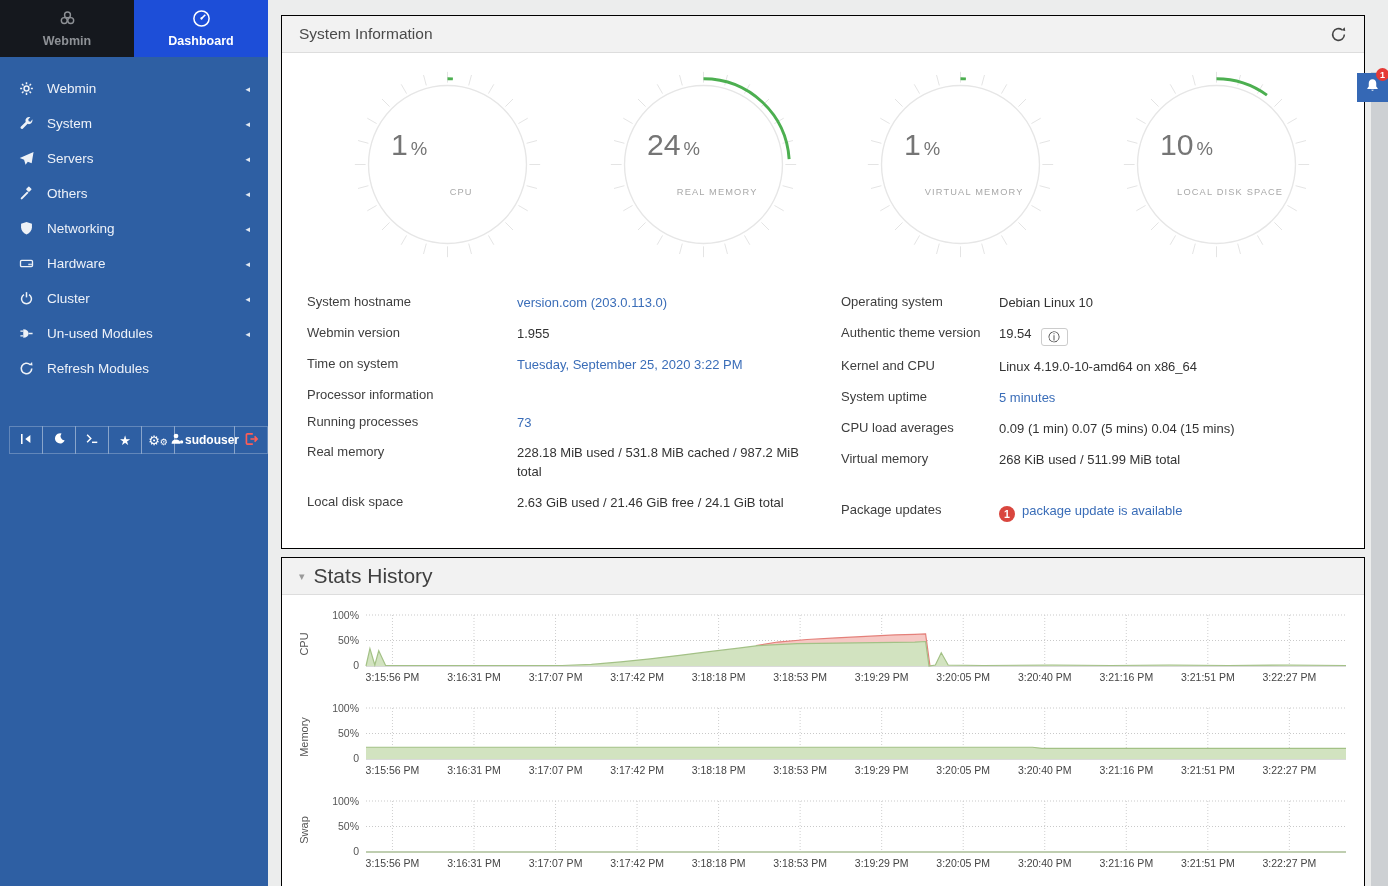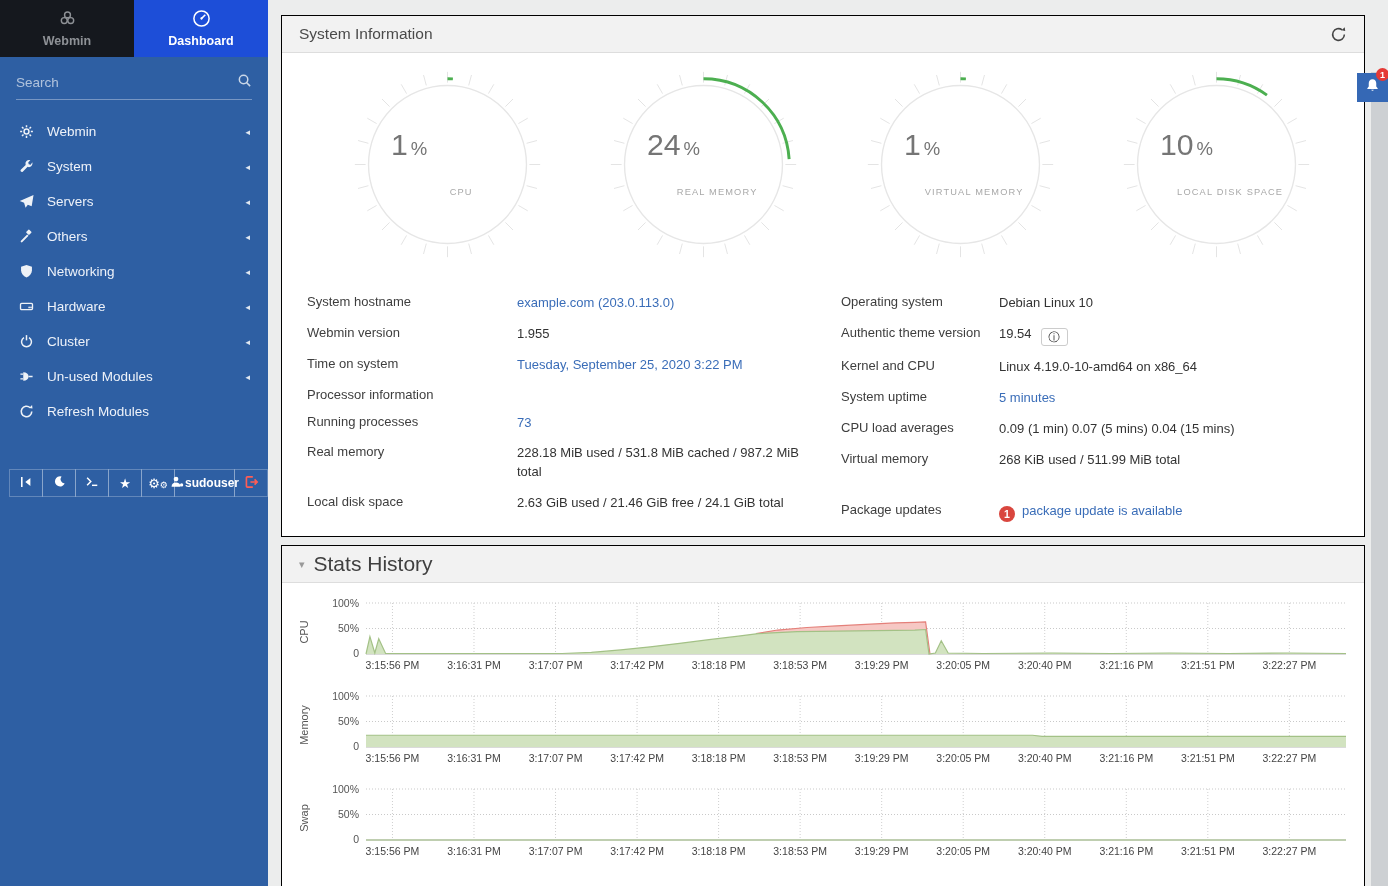--- a/index.html
+++ b/index.html
@@ -27,21 +27,21 @@
   .main{margin-left:268px;position:relative;height:886px;background:#eceded}
   .scroll-strip{position:absolute;right:0;top:57px;width:17px;height:829px;background:#cdd0d3}
   .bell{position:absolute;right:0;top:58px;width:31px;height:29px;background:#3568b5;z-index:20;display:flex;align-items:center;justify-content:center;cursor:pointer}
   .bell-badge{position:absolute;top:-5px;right:-1px;width:13px;height:13px;border-radius:50%;background:#e53935;color:#fff;font-size:9px;font-weight:bold;display:flex;align-items:center;justify-content:center}
   .panel{background:#fff;border:1px solid #000000;margin:0 23px 0 13px}
   .panel1{margin-top:15px}
   .panel2{margin-top:8px;height:500px}
   .panel-head{height:37px;background:#f2f2f2;border-bottom:1px solid #ddd;display:flex;align-items:center;padding:0 17px;font-size:15.5px;color:#4a4a4a}
   .refresh-btn{margin-left:auto;cursor:pointer;display:flex;align-items:center}
   .gauges{display:flex;justify-content:space-between;padding:14px 50px 0 68px;margin-bottom:6px}
-  .info{display:flex;padding:20px 25px 8px;gap:36px}
+  .info{display:flex;padding:20px 25px 20px;gap:36px}
   .info-col{flex:1}
   .irow{display:flex;align-items:flex-start;padding:6px 0;font-size:13px}
   .irow.gap{margin-top:20px}
   .ilabel{color:#3e3e3e;flex:0 0 210px;padding-right:8px}
   .info-col.right .ilabel{flex-basis:158px}
   .ival{color:#333;line-height:1.45;max-width:320px}
   a.val-link{color:#3a6db8;text-decoration:none;cursor:pointer}
   .badge{display:inline-flex;width:16px;height:16px;border-radius:50%;background:#d9463e;color:#fff;font-size:10.5px;font-weight:bold;align-items:center;justify-content:center;margin-right:7px;vertical-align:-3px}
   .info-btn{display:inline-flex;align-items:center;justify-content:center;width:27px;height:18px;border:1px solid #ccc;border-radius:3px;background:#fff;margin-left:9px;font-size:11.5px;color:#222;cursor:pointer;vertical-align:-3px}
   .stats-head{gap:9px}
@@ -76,31 +76,20 @@
               <circle cx="10" cy="10" r="8"></circle>
               <path d="M9.6 10.4 14 6"></path>
             </g>
             <circle cx="10" cy="10" r="1.2" fill="#fff"></circle>
           </svg>
       </span>
       <span>Dashboard</span>
     </div>
   </div>
 
-  <div class="search-row">
-    <input class="search-input" placeholder="Search" style="">
-    <span>
-      <svg width="15" height="15" viewBox="0 0 16 16">
-          <g fill="none" stroke="rgba(255,255,255,.75)" stroke-width="1.6">
-            <circle cx="7" cy="7" r="4.5"></circle>
-            <path d="M10.4 10.4 14 14"></path>
-          </g>
-        </svg>
-    </span>
-  </div>
 
   <div class="menu">
     <div class="menu-item">
       <span class="mi-icon">
           <svg width="15" height="15" viewBox="0 0 16 16">
             <g stroke="#fff" stroke-width="1.6" fill="none">
               <circle cx="8" cy="8" r="2.6"></circle>
               <path d="M8 1.2v2.2M8 12.6v2.2M1.2 8h2.2M12.6 8h2.2M3.2 3.2l1.6 1.6M11.2 11.2l1.6 1.6M12.8 3.2l-1.6 1.6M4.8 11.2l-1.6 1.6"></path>
             </g>
           </svg>
@@ -382,21 +371,21 @@
           <circle cx="100" cy="100" r="81" fill="#fff" stroke="#e6e6e6" stroke-width="1.4"></circle>
           <path d="M 100 12 A 88 88 0 0 1 151.72510220173763 28.806504495004617" fill="none" stroke="#4caf50" stroke-width="3"></path>
           <text x="42" y="90" fill="#757575" font-size="31" font-family="Liberation Sans, sans-serif"><tspan>10</tspan><tspan font-size="19" dx="3">%</tspan></text>
           <text x="114" y="131" fill="#a8a8a8" font-size="9.5" text-anchor="middle" letter-spacing="1.2" font-family="Liberation Sans, sans-serif">LOCAL DISK SPACE</text>
         </svg>
       </div>
     <div class="info">
       <div class="info-col left" id="info-left">
           <div class="irow">
             <div class="ilabel">System hostname</div>
-            <div class="ival"><a class="val-link">example.com (203.0.113.0)</a></div>
+            <div class="ival"><a class="val-link">version.com (203.0.113.0)</a></div>
           </div>
           <div class="irow">
             <div class="ilabel">Webmin version</div>
             <div class="ival">1.955</div>
           </div>
           <div class="irow">
             <div class="ilabel">Time on system</div>
             <div class="ival"><a class="val-link">Tuesday, September 25, 2020 3:22 PM</a></div>
           </div>
           <div class="irow">

